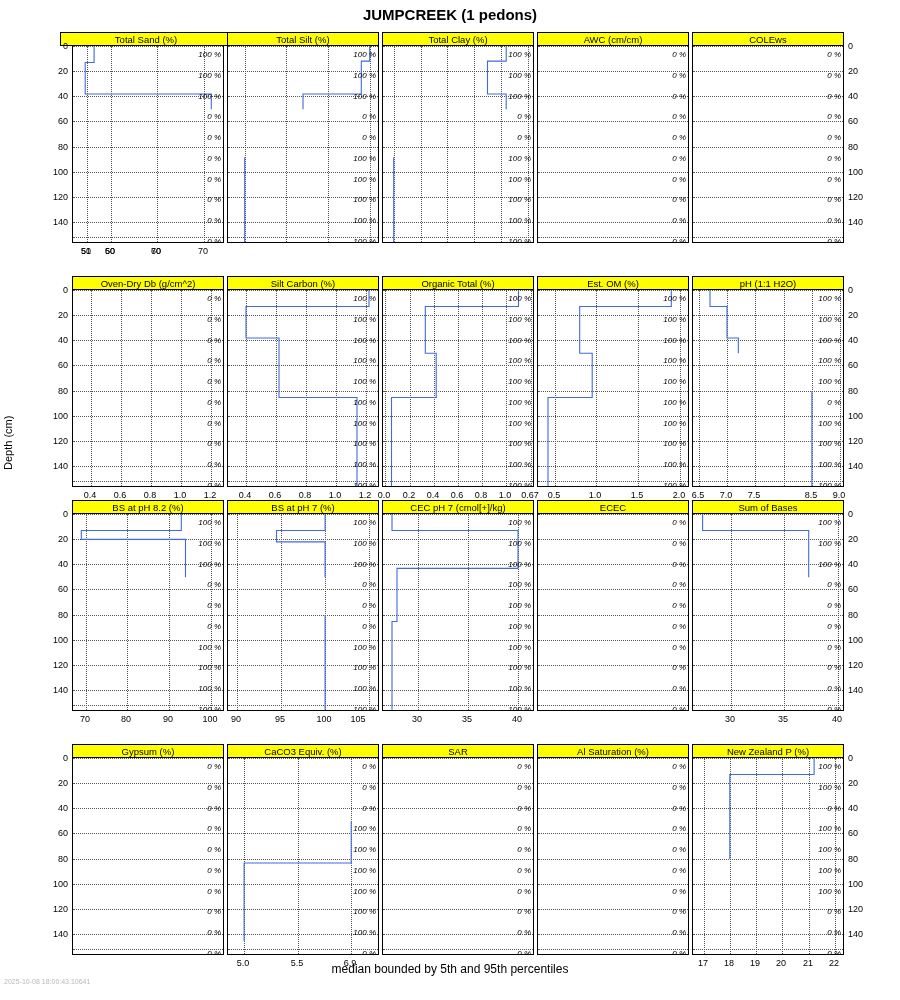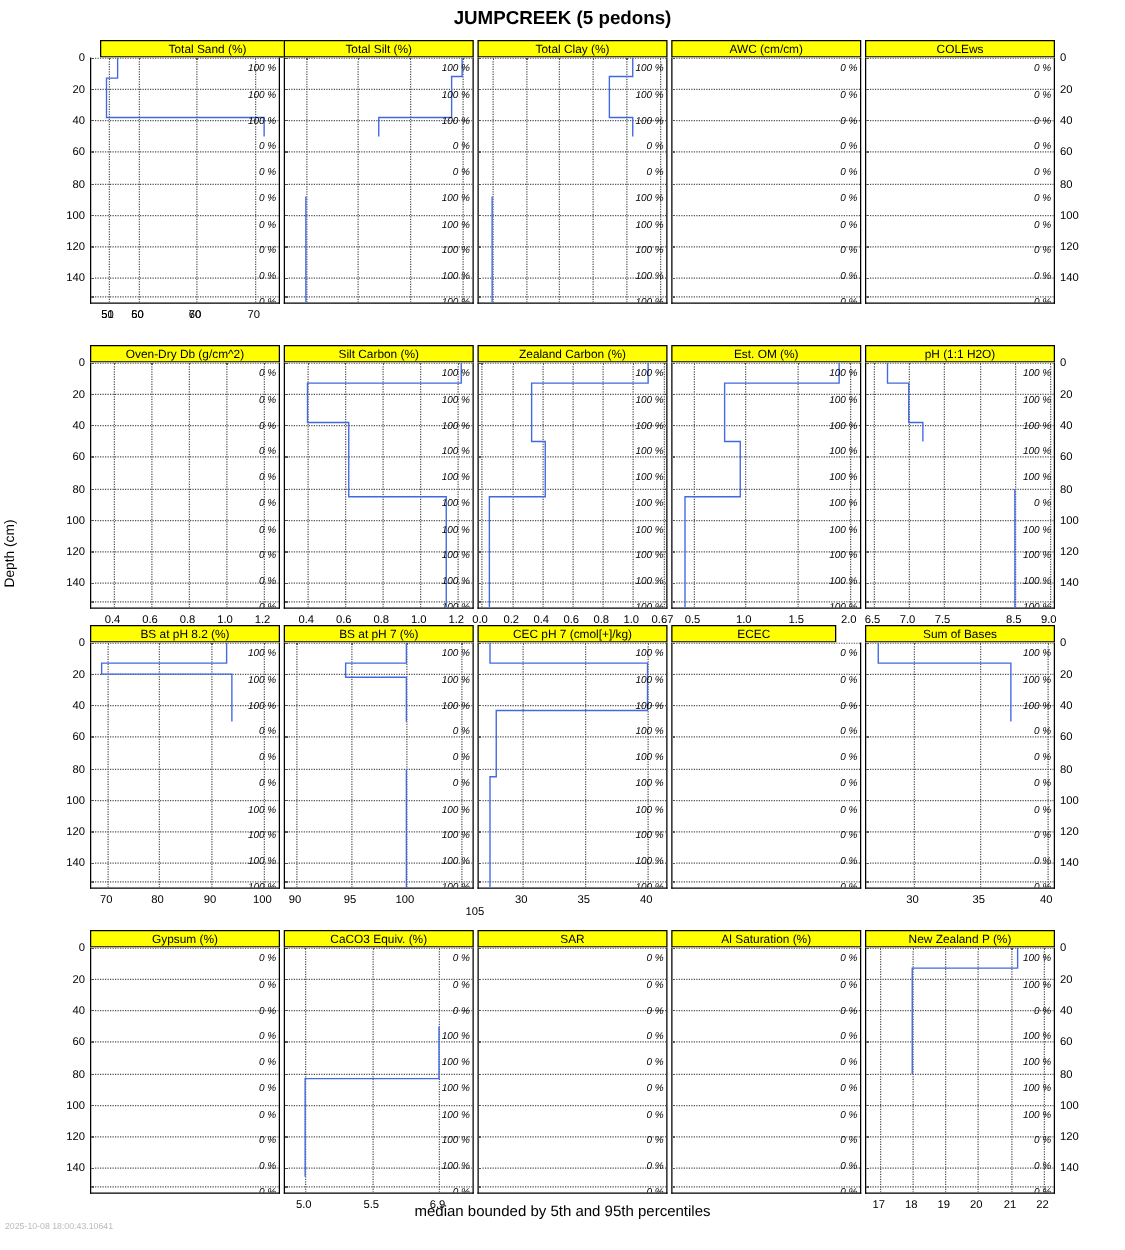--- a/index.html
+++ b/index.html
@@ -56,27 +56,27 @@
     text-align:center;font-size:12px;
   }
   #stamp{
     position:absolute;left:4px;top:978px;
     font-size:7px;color:#b9b9b9;white-space:nowrap;
   }
 </style>
 </head>
 <body>
 
-<div id="title">JUMPCREEK (5 pedons)</div>
+<div id="title">JUMPCREEK (1 pedons)</div>
 <div id="ylabel">Depth (cm)</div>
 <div id="xlabel">median bounded by 5th and 95th percentiles</div>
 <div id="stamp">2025-10-08 18:00:43.10641</div>
 
 <div id="chart-root">
-    <div class="panelhdr" style="position: absolute; left: 80px; top: 32px; width: 172px;">Total Sand (%)</div>
+    <div class="panelhdr" style="position: absolute; left: 60px; top: 32px; width: 172px;">Total Sand (%)</div>
     <div class="plotbox" style="position: absolute; left: 72px; top: 46px; width: 152px; height: 197px;">
       <div class="gl-h" style="top: 0px;"></div>
       <div class="gl-h" style="top: 25px;"></div>
       <div class="gl-h" style="top: 50px;"></div>
       <div class="gl-h" style="top: 75px;"></div>
       <div class="gl-h" style="top: 101px;"></div>
       <div class="gl-h" style="top: 126px;"></div>
       <div class="gl-h" style="top: 151px;"></div>
       <div class="gl-h" style="top: 176px;"></div>
       <div class="gl-h" style="top: 191px;"></div>
@@ -289,21 +289,21 @@
       <div class="pctlabel" style="top: 130px;">100 %</div>
       <div class="pctlabel" style="top: 150px;">100 %</div>
       <div class="pctlabel" style="top: 171px;">100 %</div>
       <div class="pctlabel" style="top: 192px;">100 %</div>
     </div>
     <div class="xtick" style="left: 231px; top: 491px; width: 28px;">0.4</div>
     <div class="xtick" style="left: 261px; top: 491px; width: 28px;">0.6</div>
     <div class="xtick" style="left: 291px; top: 491px; width: 28px;">0.8</div>
     <div class="xtick" style="left: 321px; top: 491px; width: 28px;">1.0</div>
     <div class="xtick" style="left: 351px; top: 491px; width: 28px;">1.2</div>
-    <div class="panelhdr" style="position: absolute; left: 382px; top: 276px; width: 152px;">Zealand Carbon (%)</div>
+    <div class="panelhdr" style="position: absolute; left: 382px; top: 276px; width: 152px;">Organic Total (%)</div>
     <div class="plotbox" style="position: absolute; left: 382px; top: 290px; width: 152px; height: 197px;">
       <div class="gl-h" style="top: 0px;"></div>
       <div class="gl-h" style="top: 25px;"></div>
       <div class="gl-h" style="top: 50px;"></div>
       <div class="gl-h" style="top: 75px;"></div>
       <div class="gl-h" style="top: 101px;"></div>
       <div class="gl-h" style="top: 126px;"></div>
       <div class="gl-h" style="top: 151px;"></div>
       <div class="gl-h" style="top: 176px;"></div>
       <div class="gl-h" style="top: 191px;"></div>
@@ -479,21 +479,21 @@
       <div class="pctlabel" style="top: 88px;">0 %</div>
       <div class="pctlabel" style="top: 109px;">0 %</div>
       <div class="pctlabel" style="top: 130px;">100 %</div>
       <div class="pctlabel" style="top: 150px;">100 %</div>
       <div class="pctlabel" style="top: 171px;">100 %</div>
       <div class="pctlabel" style="top: 192px;">100 %</div>
     </div>
     <div class="xtick" style="left: 222px; top: 715px; width: 28px;">90</div>
     <div class="xtick" style="left: 266px; top: 715px; width: 28px;">95</div>
     <div class="xtick" style="left: 310px; top: 715px; width: 28px;">100</div>
-    <div class="xtick" style="left: 366px; top: 715px; width: 28px; margin-top: 10px;">105</div>
+    <div class="xtick" style="left: 344px; top: 715px; width: 28px;">105</div>
     <div class="panelhdr" style="position: absolute; left: 382px; top: 500px; width: 152px;">CEC pH 7 (cmol[+]/kg)</div>
     <div class="plotbox" style="position: absolute; left: 382px; top: 514px; width: 152px; height: 197px;">
       <div class="gl-h" style="top: 0px;"></div>
       <div class="gl-h" style="top: 25px;"></div>
       <div class="gl-h" style="top: 50px;"></div>
       <div class="gl-h" style="top: 75px;"></div>
       <div class="gl-h" style="top: 101px;"></div>
       <div class="gl-h" style="top: 126px;"></div>
       <div class="gl-h" style="top: 151px;"></div>
       <div class="gl-h" style="top: 176px;"></div>
@@ -511,21 +511,21 @@
       <div class="pctlabel" style="top: 88px;">100 %</div>
       <div class="pctlabel" style="top: 109px;">100 %</div>
       <div class="pctlabel" style="top: 130px;">100 %</div>
       <div class="pctlabel" style="top: 150px;">100 %</div>
       <div class="pctlabel" style="top: 171px;">100 %</div>
       <div class="pctlabel" style="top: 192px;">100 %</div>
     </div>
     <div class="xtick" style="left: 403px; top: 715px; width: 28px;">30</div>
     <div class="xtick" style="left: 453px; top: 715px; width: 28px;">35</div>
     <div class="xtick" style="left: 503px; top: 715px; width: 28px;">40</div>
-    <div class="panelhdr" style="position: absolute; left: 537px; top: 500px; width: 132px;">ECEC</div>
+    <div class="panelhdr" style="position: absolute; left: 537px; top: 500px; width: 152px;">ECEC</div>
     <div class="plotbox" style="position: absolute; left: 537px; top: 514px; width: 152px; height: 197px;">
       <div class="gl-h" style="top: 0px;"></div>
       <div class="gl-h" style="top: 25px;"></div>
       <div class="gl-h" style="top: 50px;"></div>
       <div class="gl-h" style="top: 75px;"></div>
       <div class="gl-h" style="top: 101px;"></div>
       <div class="gl-h" style="top: 126px;"></div>
       <div class="gl-h" style="top: 151px;"></div>
       <div class="gl-h" style="top: 176px;"></div>
       <div class="gl-h" style="top: 191px;"></div>

